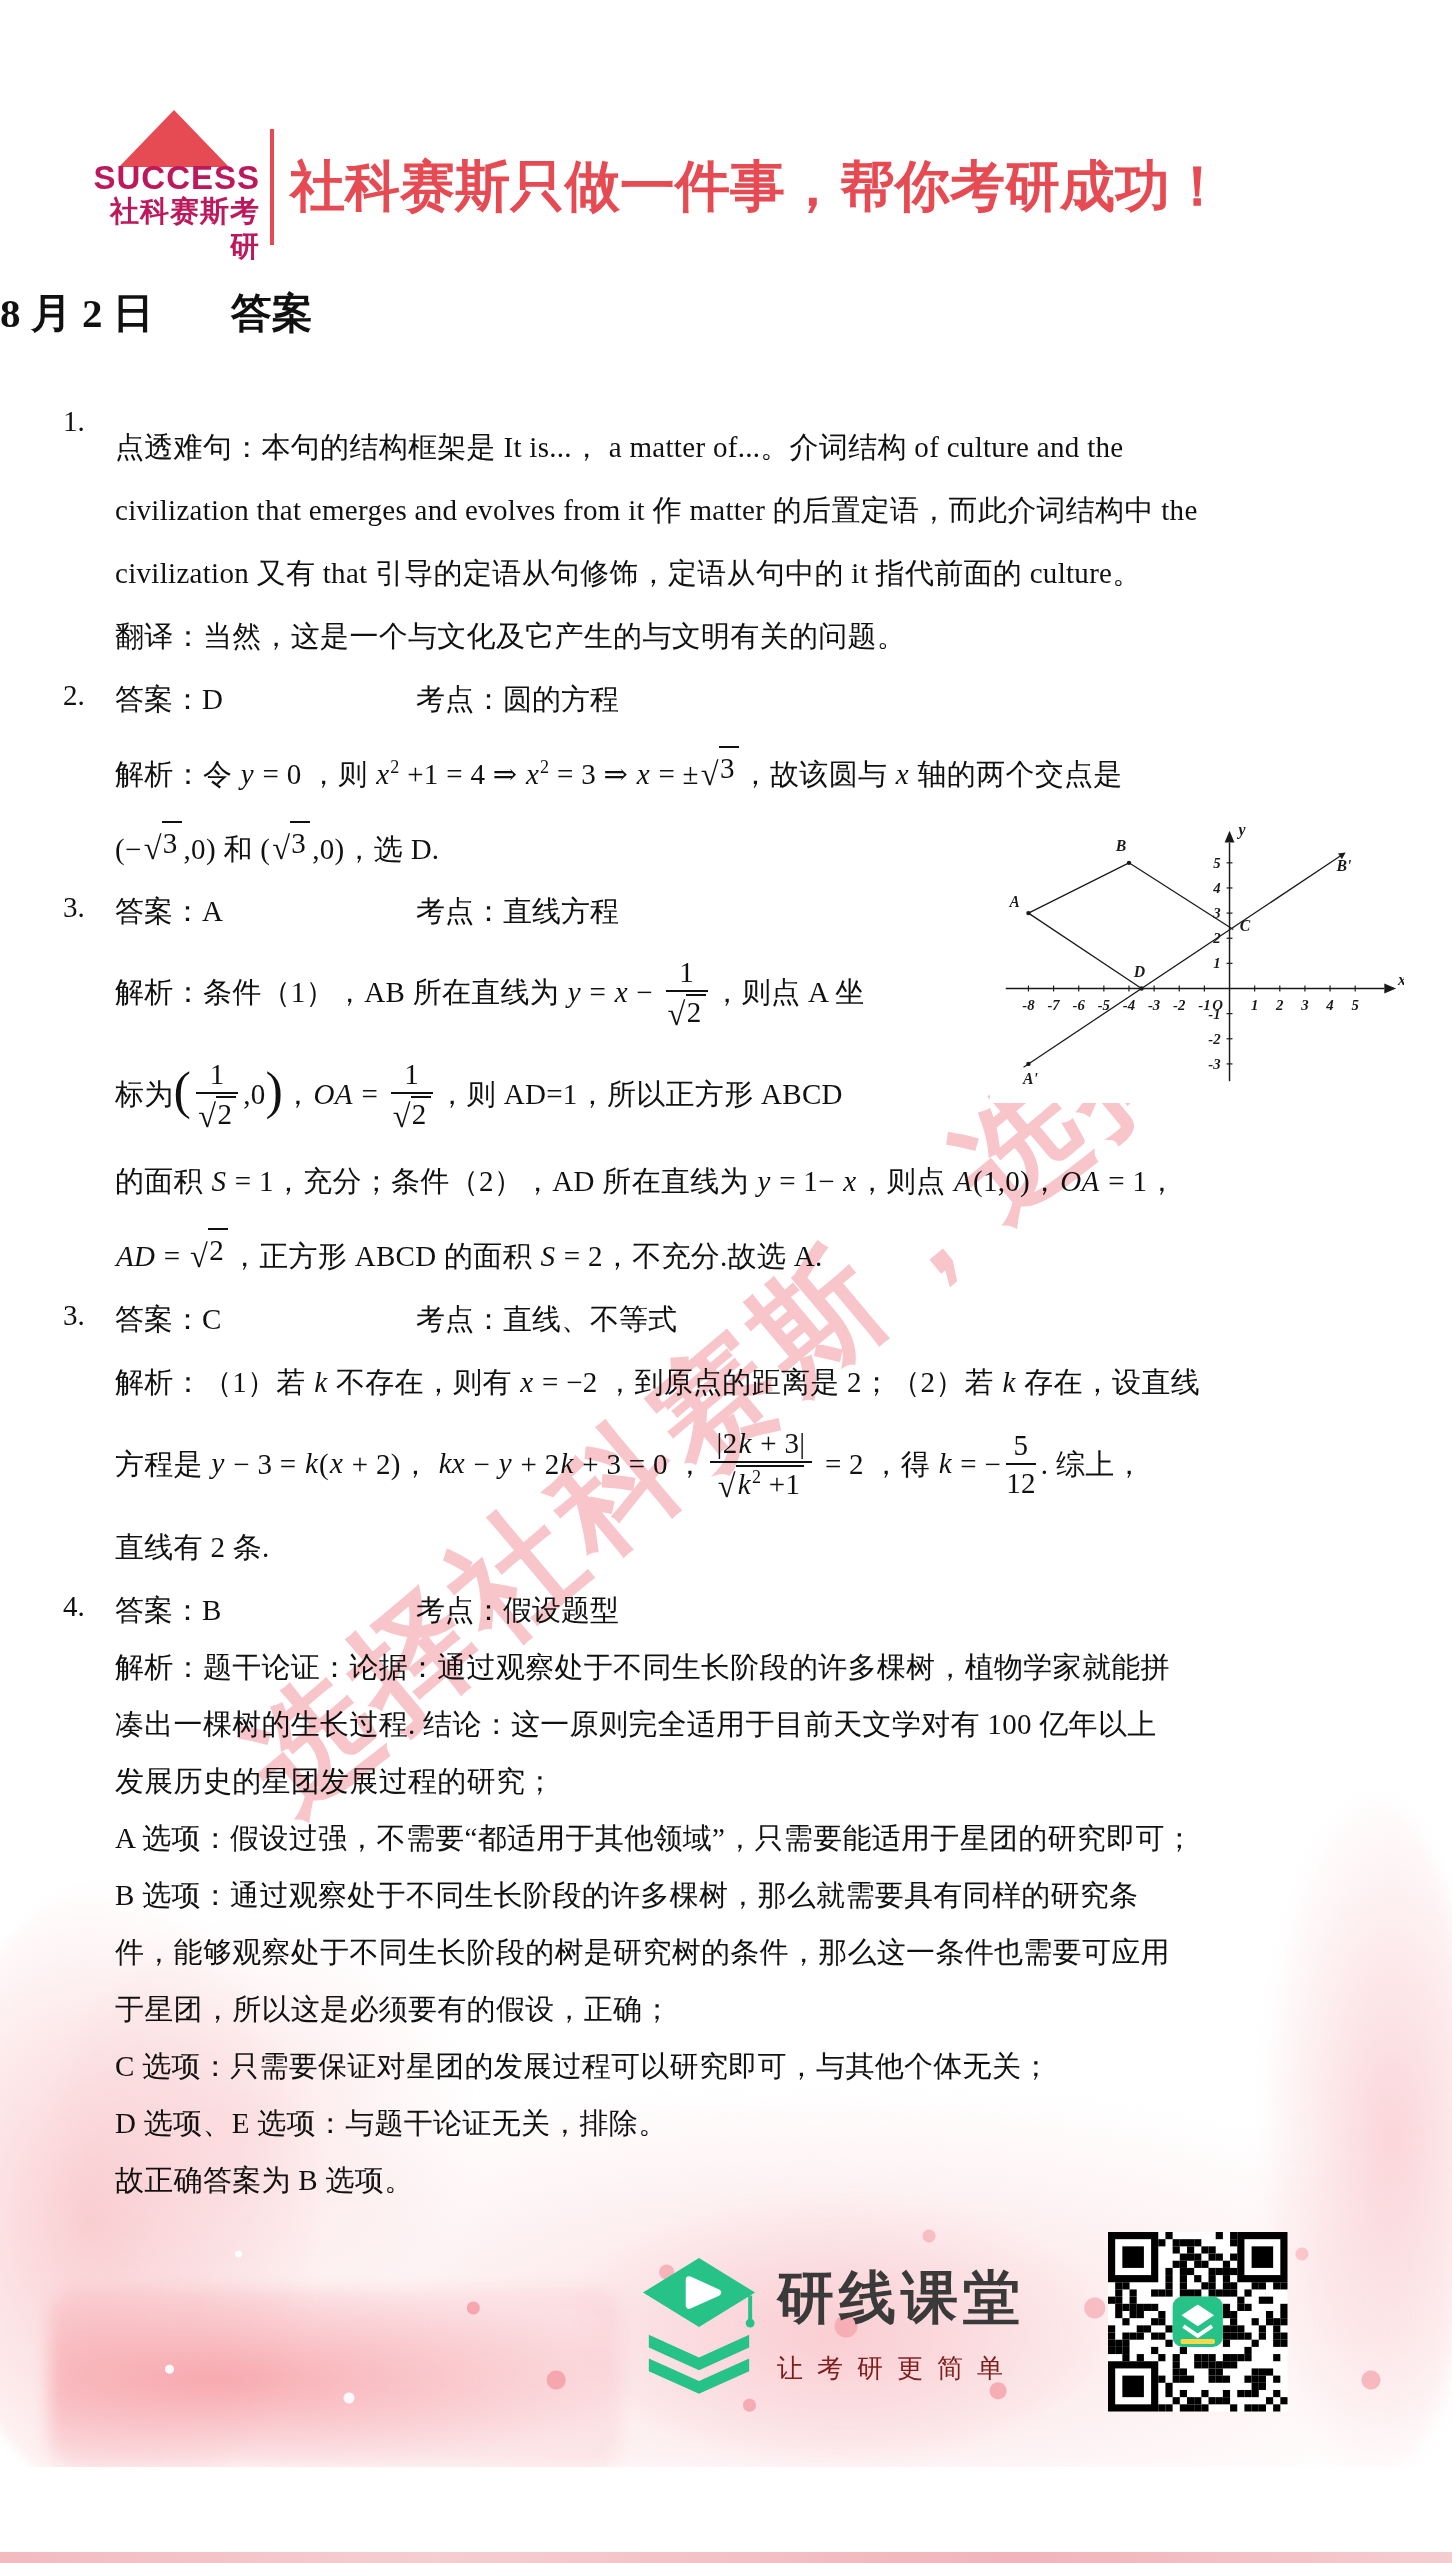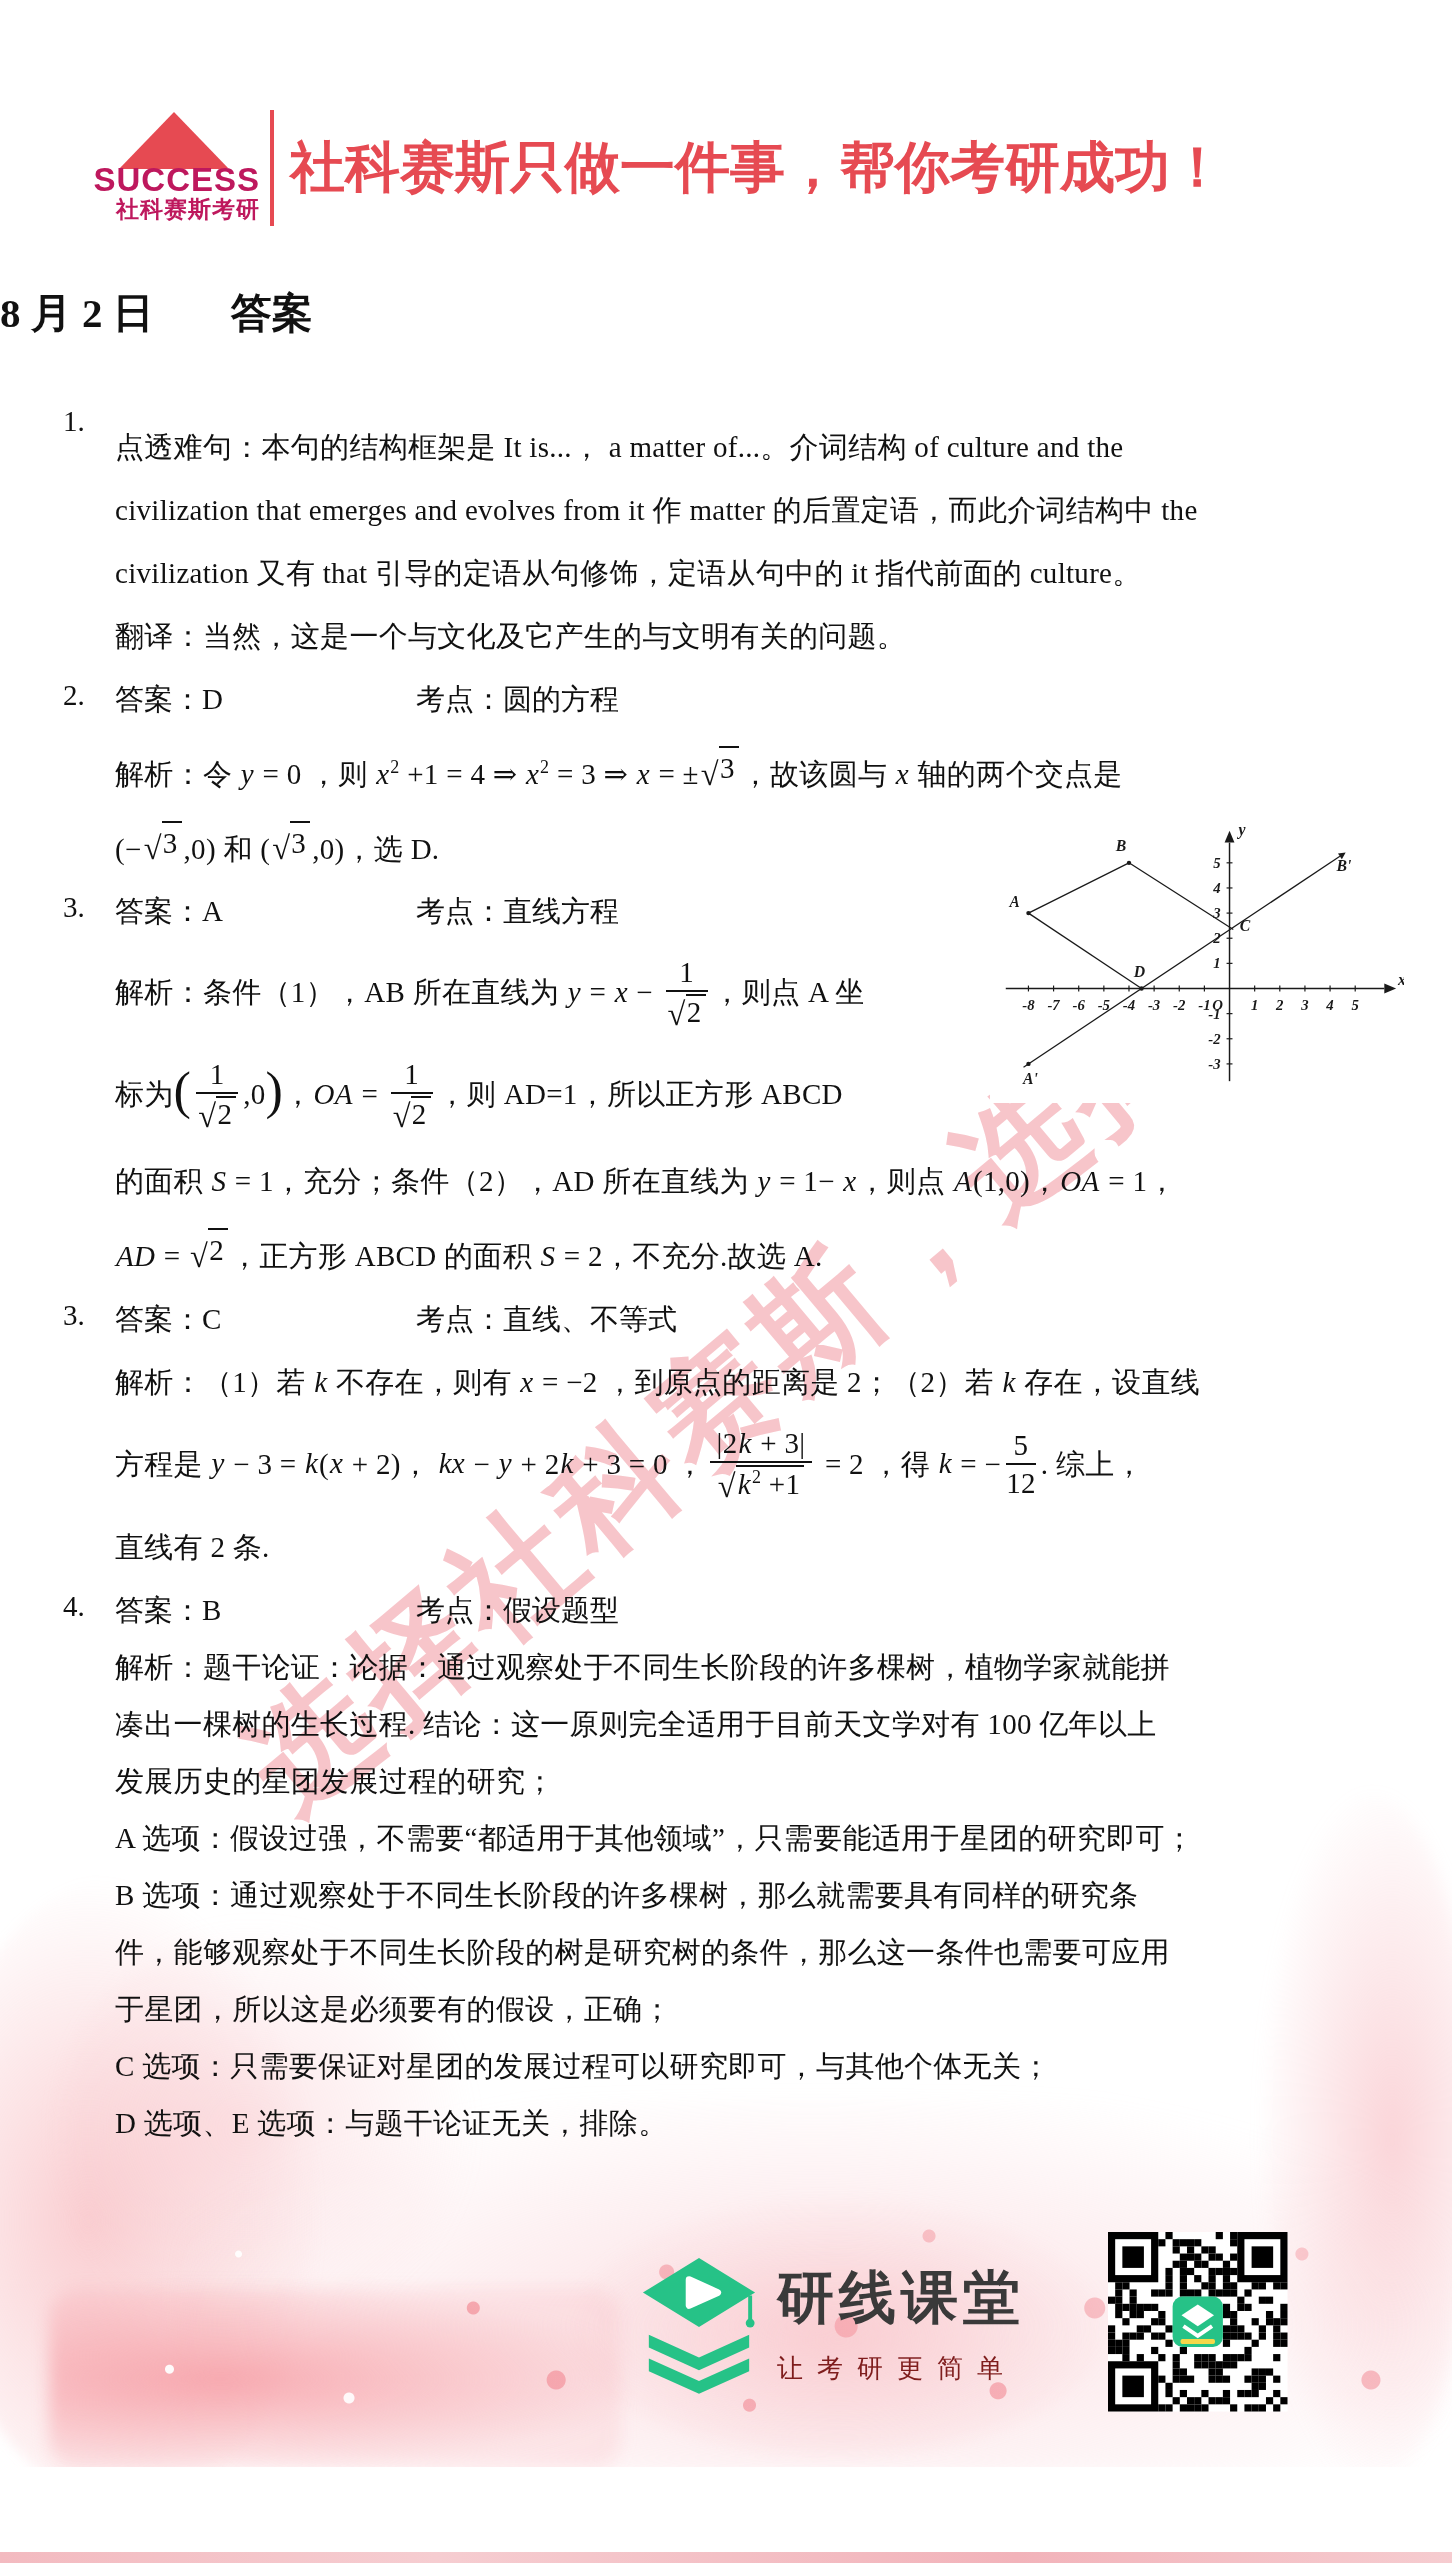--- a/index.html
+++ b/index.html
@@ -43,21 +43,21 @@
     font-size:124px;font-weight:bold;letter-spacing:8px;white-space:nowrap;
     color:rgba(240,140,149,.5);
     transform:rotate(-40deg);transform-origin:left top;
     pointer-events:none;z-index:1;
   }
   
   .header{position:absolute;left:87px;top:110px;display:flex;align-items:center;z-index:2;}
   .logo{width:173px;text-align:right;color:#be185d;}
   .logo-tri{width:0;height:0;margin:0 auto;border-left:55px solid transparent;border-right:55px solid transparent;border-bottom:57px solid #e64a52;border-radius:4px;}
   .logo-success{font-family:"Liberation Sans","DejaVu Sans",sans-serif;font-weight:bold;font-size:33px;letter-spacing:1px;line-height:1.0;margin-top:-6px;}
-  .logo-sub{font-family:"Liberation Sans","DejaVu Sans",sans-serif;font-weight:bold;font-size:23px;letter-spacing:1px;line-height:1.2;}
+  .logo-sub{font-family:"Liberation Sans","DejaVu Sans",sans-serif;font-weight:bold;font-size:29px;letter-spacing:1px;line-height:1.2;}
   .header-divider{width:4px;height:116px;background:#e64a52;margin:0 16px 0 10px;}
   .header-slogan{font-family:"Liberation Sans","DejaVu Sans",sans-serif;font-weight:bold;font-size:55px;color:#e64a52;letter-spacing:0px;white-space:nowrap;}
   
   .title{position:absolute;left:0;top:286px;width:100%;text-align:left;font-size:41px;font-weight:bold;z-index:2;}
   .title .gap{display:inline-block;width:77px;}
   
   #items{position:absolute;left:0;top:377px;width:100%;padding:6px 0 0 0;z-index:2;font-size:29px;}
   .item{display:flex;margin-top:22px;}
   .item-num{width:52px;padding-left:63px;flex:none;}
   .item-body{flex:1;padding-right:35px;}
@@ -211,20 +211,21 @@
           </div>
           <div class="line">解析：题干论证：论据：通过观察处于不同生长阶段的许多棵树，植物学家就能拼</div>
           <div class="line">凑出一棵树的生长过程. 结论：这一原则完全适用于目前天文学对有 100 亿年以上</div>
           <div class="line">发展历史的星团发展过程的研究；</div>
           <div class="line">A 选项：假设过强，不需要“都适用于其他领域”，只需要能适用于星团的研究即可；</div>
           <div class="line">B 选项：通过观察处于不同生长阶段的许多棵树，那么就需要具有同样的研究条</div>
           <div class="line">件，能够观察处于不同生长阶段的树是研究树的条件，那么这一条件也需要可应用</div>
           <div class="line">于星团，所以这是必须要有的假设，正确；</div>
           <div class="line">C 选项：只需要保证对星团的发展过程可以研究即可，与其他个体无关；</div>
           <div class="line">D 选项、E 选项：与题干论证无关，排除。</div>
+          <div class="line">故正确答案为 B 选项。</div>
         </div>
       </div>
     </div>
 
   <div id="figure"><svg width="414" height="298" viewBox="0 0 420 302">
         <line x1="16" y1="186" x2="400" y2="186" stroke="#1a1a1a" stroke-width="1.5"></line>
         <polygon points="400,181 412,186 400,191" fill="#1a1a1a"></polygon>
         <line x1="243" y1="280" x2="243" y2="38" stroke="#1a1a1a" stroke-width="1.5"></line>
         <polygon points="238,38 243,26 248,38" fill="#1a1a1a"></polygon>
         <text x="414" y="182" font-size="16" fill="#1a1a1a" text-anchor="start" font-family="&quot;Liberation Serif&quot;,&quot;DejaVu Serif&quot;,serif" font-style="italic" font-weight="bold">x</text>

